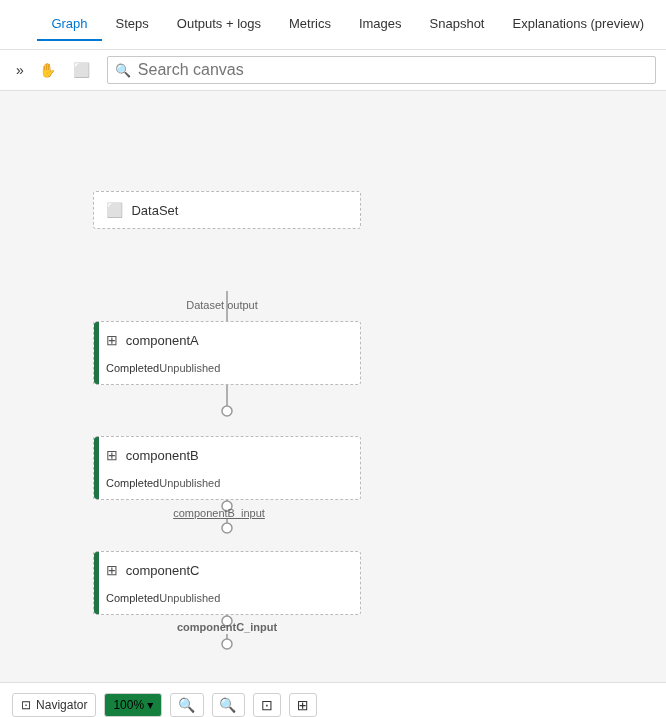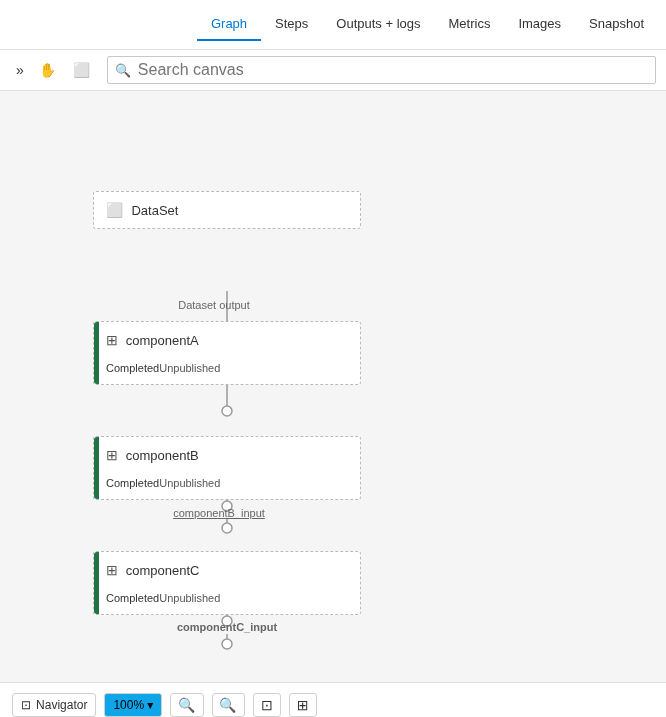--- a/index.html
+++ b/index.html
@@ -174,21 +174,21 @@
       padding: 4px 8px;
       border-radius: 3px;
       cursor: pointer;
       font-size: 12px;
       color: #333;
     }
     .zoom-level {
       display: flex;
       align-items: center;
       border: 1px solid #d0d0d0;
-      background: #0ea5e9;
+      background: #15803d;
       padding: 4px 8px;
       border-radius: 3px;
       font-size: 12px;
       cursor: pointer;
       gap: 3px;
     }
     .zoom-btn {
       border: 1px solid #d0d0d0;
       background: #fff;
       padding: 4px 7px;
@@ -202,20 +202,21 @@
 </head>
 <body>
 
 <div class="tab-bar">
   <div class="tab active">Graph</div>
   <div class="tab">Steps</div>
   <div class="tab">Outputs + logs</div>
   <div class="tab">Metrics</div>
   <div class="tab">Images</div>
   <div class="tab">Snapshot</div>
+  <div class="tab">Explanations (preview)</div>
 </div>
 
 <div class="toolbar">
   <button class="toolbar-btn">»</button>
   <button class="toolbar-btn">✋</button>
   <button class="toolbar-btn">⬜</button>
   <div class="search-box">
     <span class="search-icon-inner">🔍</span>
     <input type="text" placeholder="Search canvas" style="">
   </div>
@@ -248,21 +249,21 @@
     <circle cx="227" cy="648" r="5" fill="white" stroke="#999" stroke-width="1.5"></circle>
   </svg>
 
   <div class="node node-dataset">
     <div class="node-header">
       <span class="node-icon">⬜</span>
       <span>DataSet</span>
     </div>
   </div>
 
-  <div class="connector-label" style="top:208px; left:144px;">Dataset output</div>
+  <div class="connector-label" style="top:208px; left:152px;">Dataset output</div>
 
   <div class="connector-label" style="top:272px; left:157px;">componentA_input</div>
 
   <div class="node node-a">
     <div class="node-left-accent"></div>
     <div class="node-header">
       <span class="node-icon">⊞</span>
       <span>componentA</span>
     </div>
     <div class="node-status-row">

